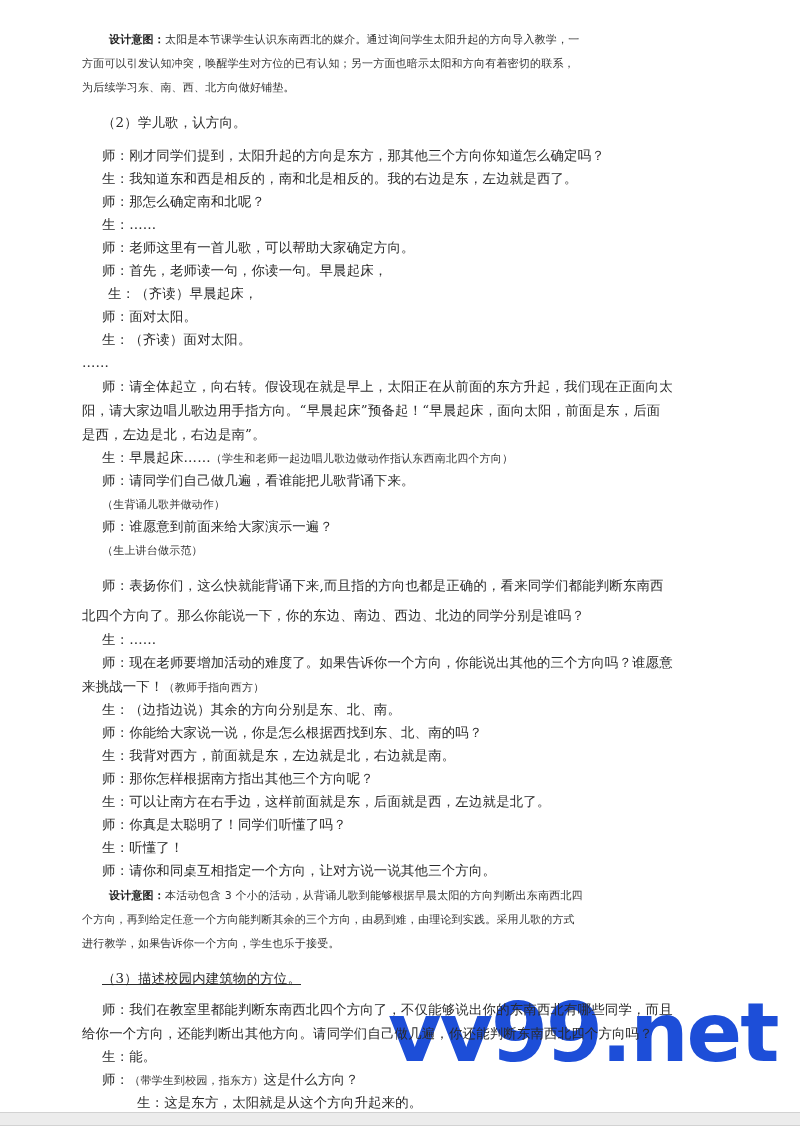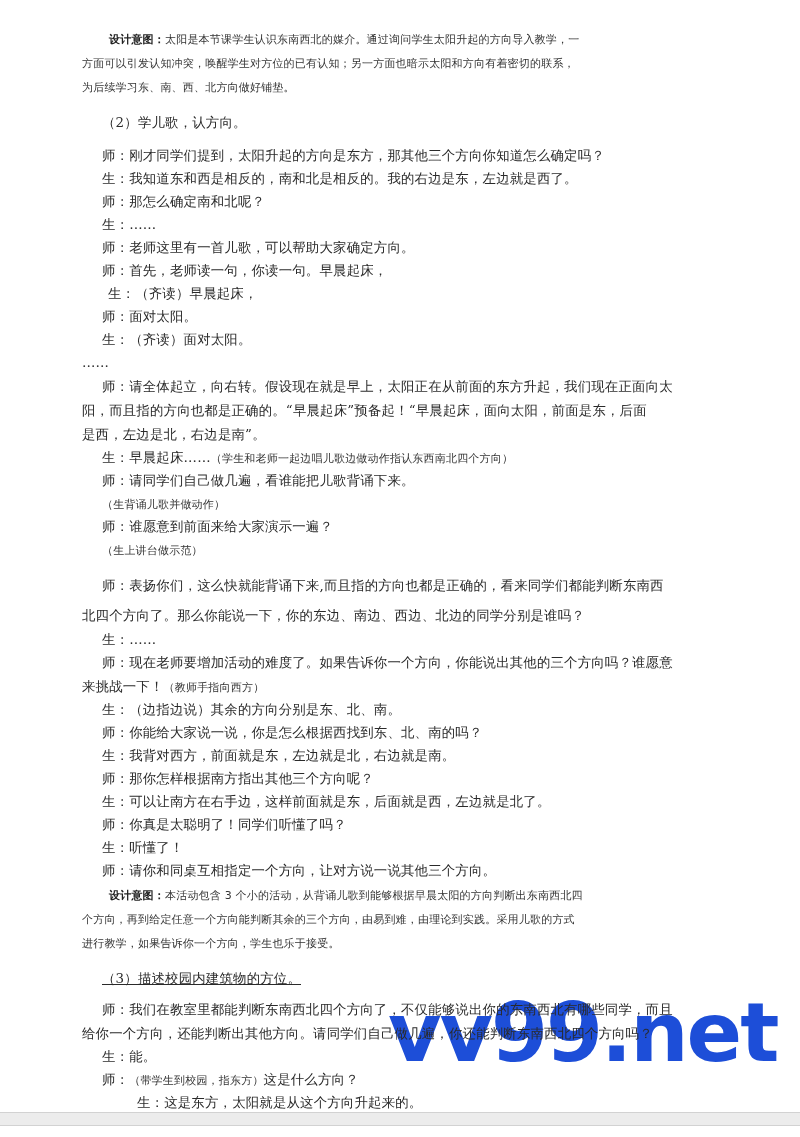--- a/index.html
+++ b/index.html
@@ -38,21 +38,21 @@
       <div class="line" style="left: 102px; top: 170px;"><span class="">生：我知道东和西是相反的，南和北是相反的。我的右边是东，左边就是西了。</span></div>
       <div class="line" style="left: 102px; top: 193px;"><span class="">师：那怎么确定南和北呢？</span></div>
       <div class="line" style="left: 102px; top: 216px;"><span class="">生：……</span></div>
       <div class="line" style="left: 102px; top: 239px;"><span class="">师：老师这里有一首儿歌，可以帮助大家确定方向。</span></div>
       <div class="line" style="left: 102px; top: 262px;"><span class="">师：首先，老师读一句，你读一句。早晨起床，</span></div>
       <div class="line" style="left: 108px; top: 285px;"><span class="">生：（齐读）早晨起床，</span></div>
       <div class="line" style="left: 102px; top: 308px;"><span class="">师：面对太阳。</span></div>
       <div class="line" style="left: 102px; top: 331px;"><span class="">生：（齐读）面对太阳。</span></div>
       <div class="line" style="left: 82px; top: 354px;"><span class="">……</span></div>
       <div class="line" style="left: 102px; top: 378px;"><span class="">师：请全体起立，向右转。假设现在就是早上，太阳正在从前面的东方升起，我们现在正面向太</span></div>
-      <div class="line" style="left: 82px; top: 402px;"><span class="">阳，而且指的方向也都是正确的。“早晨起床”预备起！“早晨起床，面向太阳，前面是东，后面</span></div>
+      <div class="line" style="left: 82px; top: 402px;"><span class="">阳，请大家边唱儿歌边用手指方向。“早晨起床”预备起！“早晨起床，面向太阳，前面是东，后面</span></div>
       <div class="line" style="left: 82px; top: 426px;"><span class="">是西，左边是北，右边是南”。</span></div>
       <div class="line" style="left: 102px; top: 449px;"><span class="">生：早晨起床……</span><span class="kai">（学生和老师一起边唱儿歌边做动作指认东西南北四个方向）</span></div>
       <div class="line" style="left: 102px; top: 472px;"><span class="">师：请同学们自己做几遍，看谁能把儿歌背诵下来。</span></div>
       <div class="line" style="left: 102px; top: 495px;"><span class="kai">（生背诵儿歌并做动作）</span></div>
       <div class="line" style="left: 102px; top: 518px;"><span class="">师：谁愿意到前面来给大家演示一遍？</span></div>
       <div class="line" style="left: 102px; top: 541px;"><span class="kai">（生上讲台做示范）</span></div>
       <div class="line" style="left: 102px; top: 577px;"><span class="">师：表扬你们，这么快就能背诵下来,而且指的方向也都是正确的，看来同学们都能判断东南西</span></div>
       <div class="line" style="left: 82px; top: 607px;"><span class="">北四个方向了。那么你能说一下，你的东边、南边、西边、北边的同学分别是谁吗？</span></div>
       <div class="line" style="left: 102px; top: 631px;"><span class="">生：……</span></div>
       <div class="line" style="left: 102px; top: 654px;"><span class="">师：现在老师要增加活动的难度了。如果告诉你一个方向，你能说出其他的三个方向吗？谁愿意</span></div>

